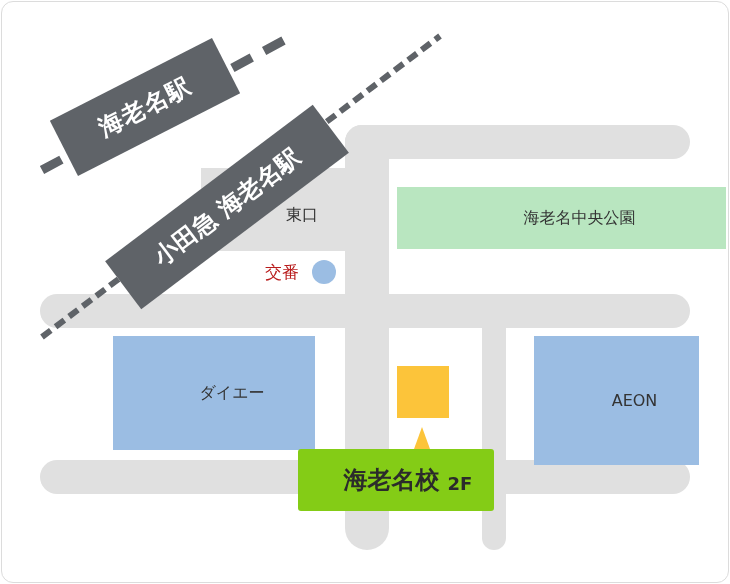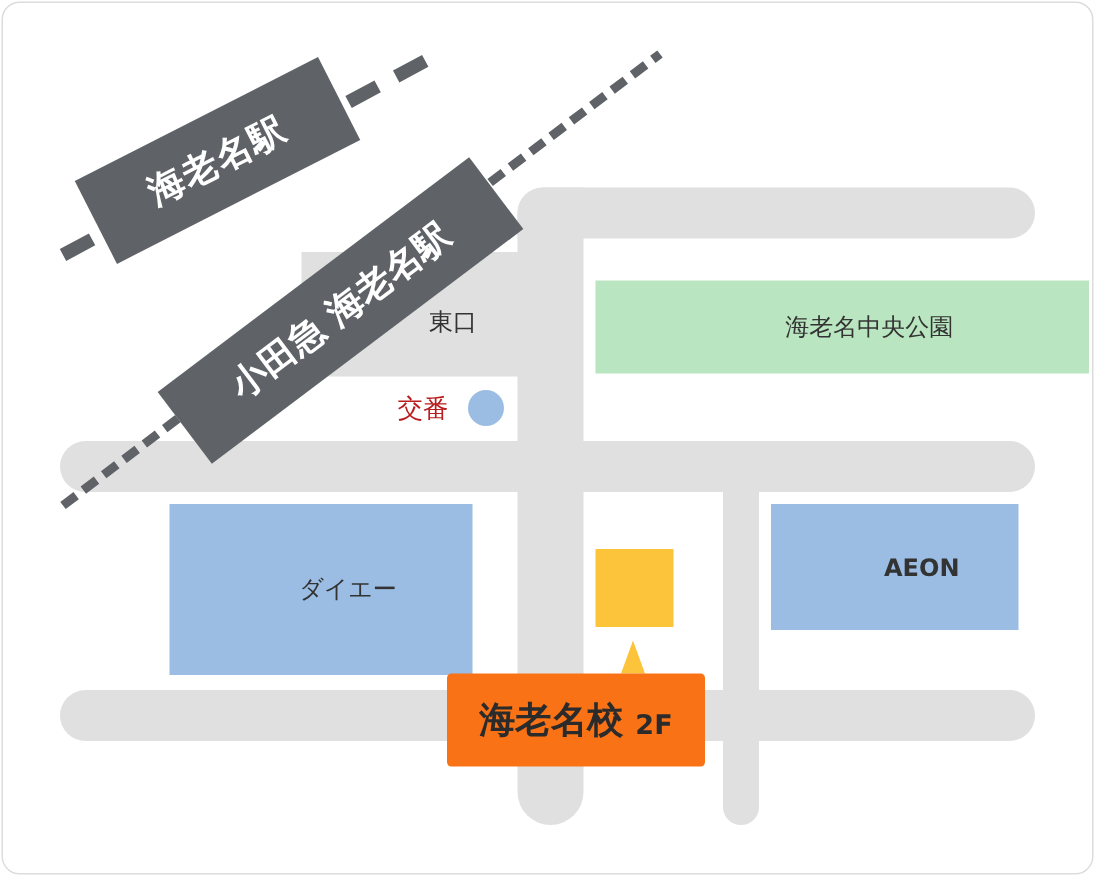--- a/index.html
+++ b/index.html
@@ -40,23 +40,23 @@
   <div class="label" style="left:284px;top:203px;">東口</div>
   <div class="label" style="left:263px;top:259px;color:#b91c1c;font-size:17px;">交番</div>
   <div class="abs" style="left:310px;top:258px;width:24px;height:24px;border-radius:50%;background:#9bbde3;"></div>
 
   <div class="bldg" style="left:395px;top:185px;width:293px;height:62px;background:#b9e6c0;">
     <span>海老名中央公園</span>
   </div>
   <div class="bldg" style="left:111px;top:334px;width:166px;height:114px;background:#9bbde3;text-align:center;">
     <span>ダイエー</span>
   </div>
-  <div class="bldg" style="left:512px;top:334px;width:129px;height:84px;background:#9bbde3;font-weight:bold;">
+  <div class="bldg" style="left:532px;top:334px;width:129px;height:129px;background:#9bbde3;">
     <span>AEON</span>
   </div>
 
   <div class="abs" style="left:395px;top:364px;width:52px;height:52px;background:#fcc43a;"></div>
   <div class="abs" style="left:412px;top:425px;width:0;height:0;border-left:8px solid transparent;border-right:8px solid transparent;border-bottom:22px solid #fcc43a;"></div>
-  <div class="abs" style="left:296px;top:447px;width:172px;height:62px;background:#f97316;border-radius:3px;display:flex;align-items:center;justify-content:center;gap:8px;">
+  <div class="abs" style="left:296px;top:447px;width:172px;height:62px;background:#84cc16;border-radius:3px;display:flex;align-items:center;justify-content:center;gap:8px;padding-left:24px;">
     <span style="font-size:24px;font-weight:bold;color:#2b2b2b;">海老名校</span>
     <span style="font-size:18px;font-weight:bold;color:#2b2b2b;margin-top:6px;">2F</span>
   </div>
 </div>
 
 </body></html>

